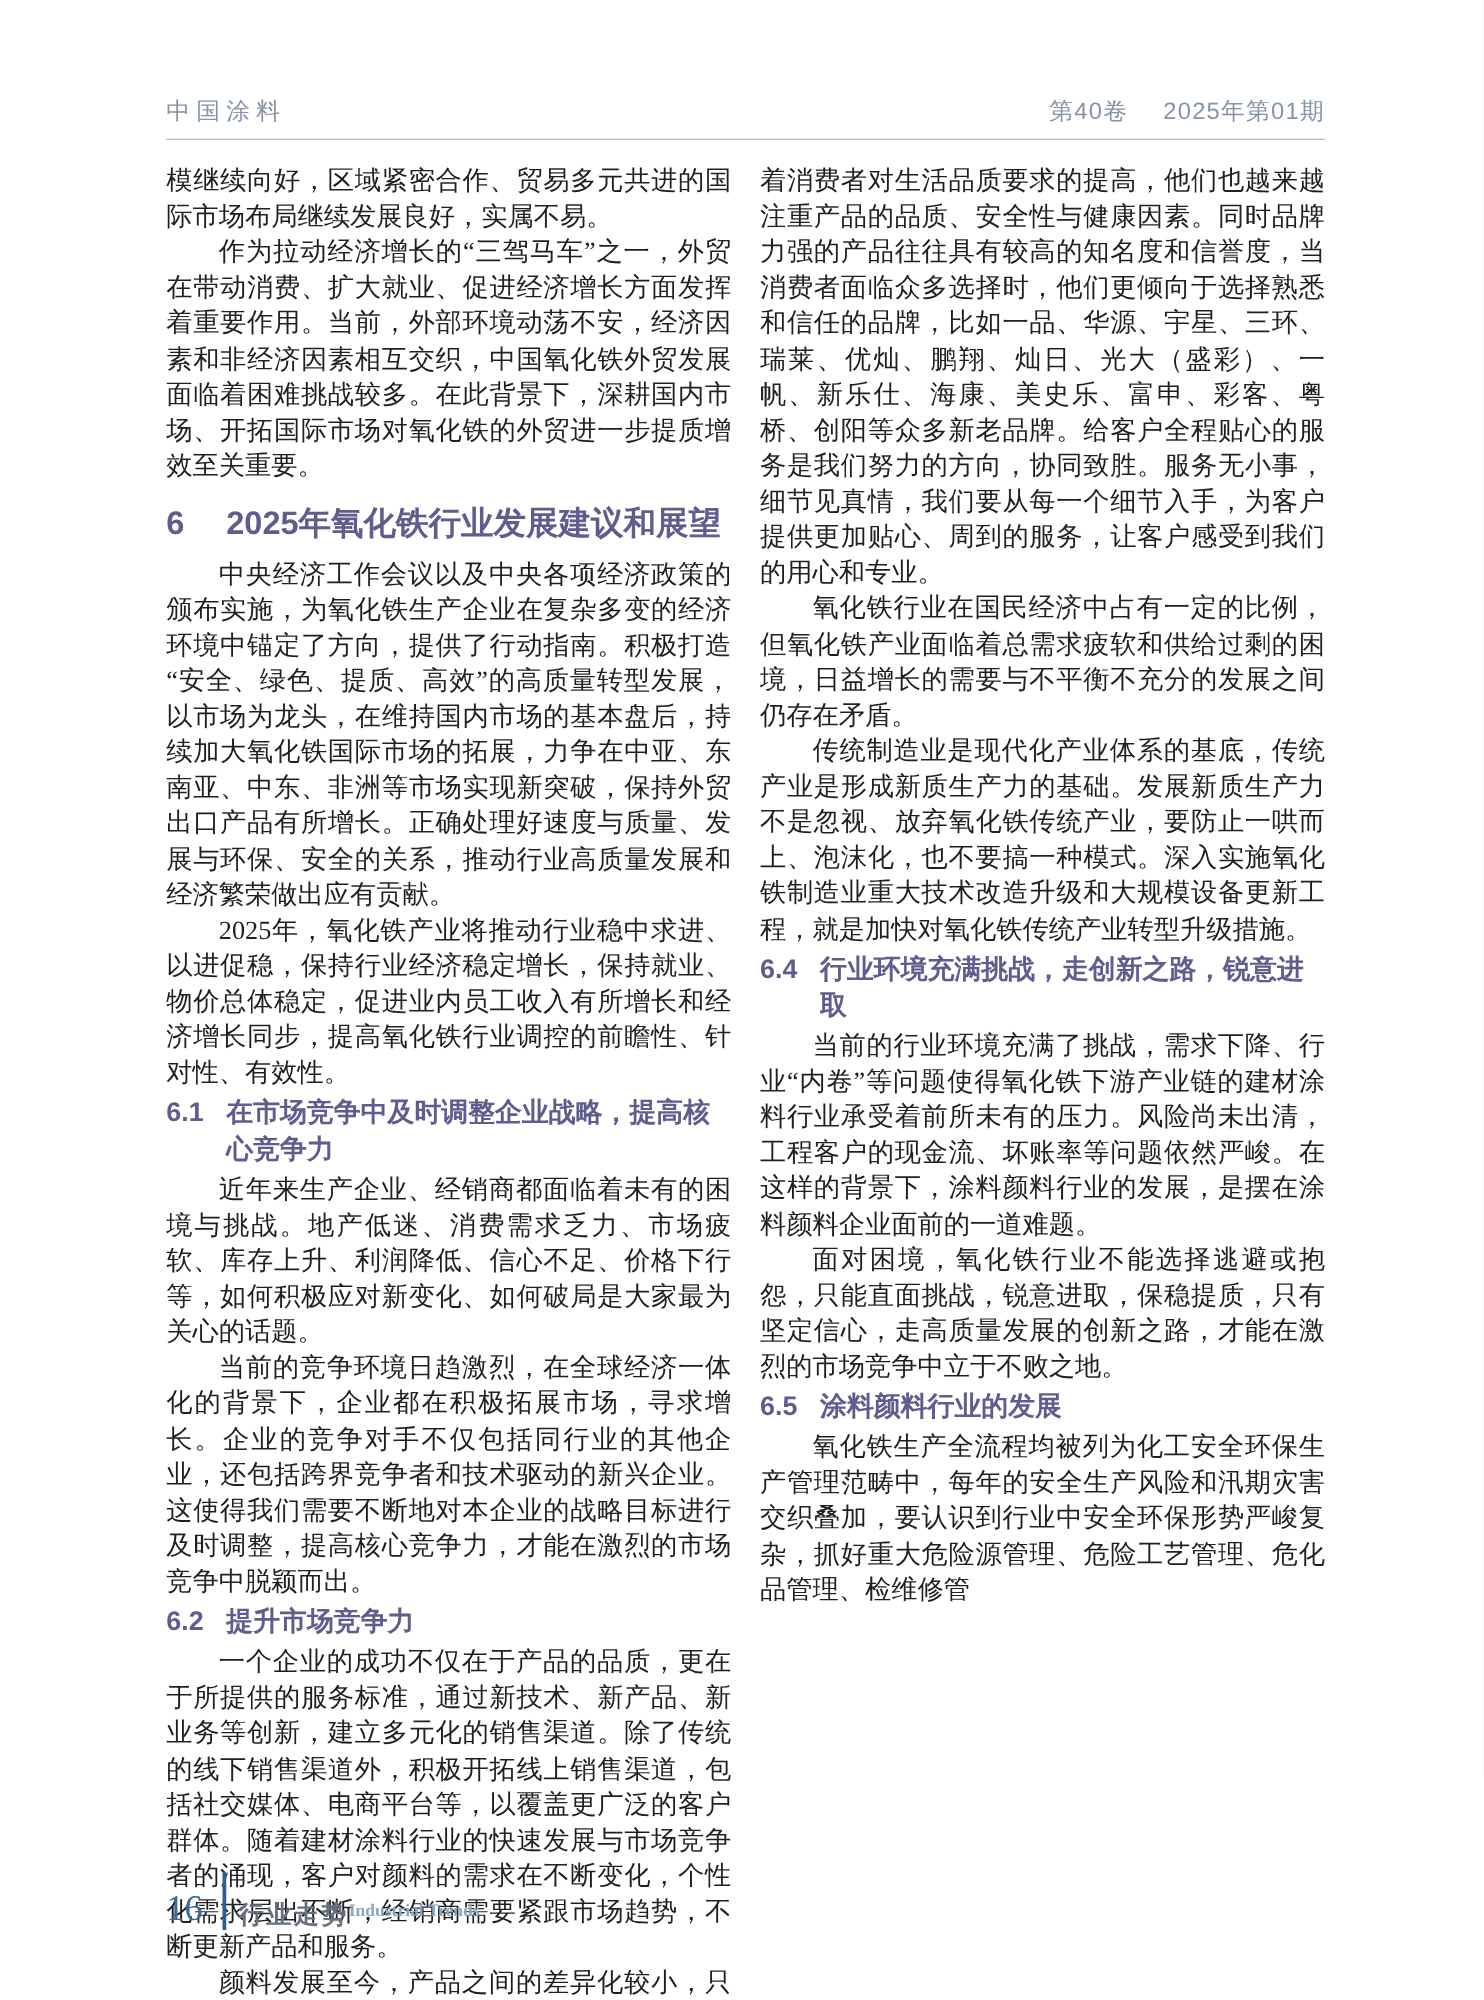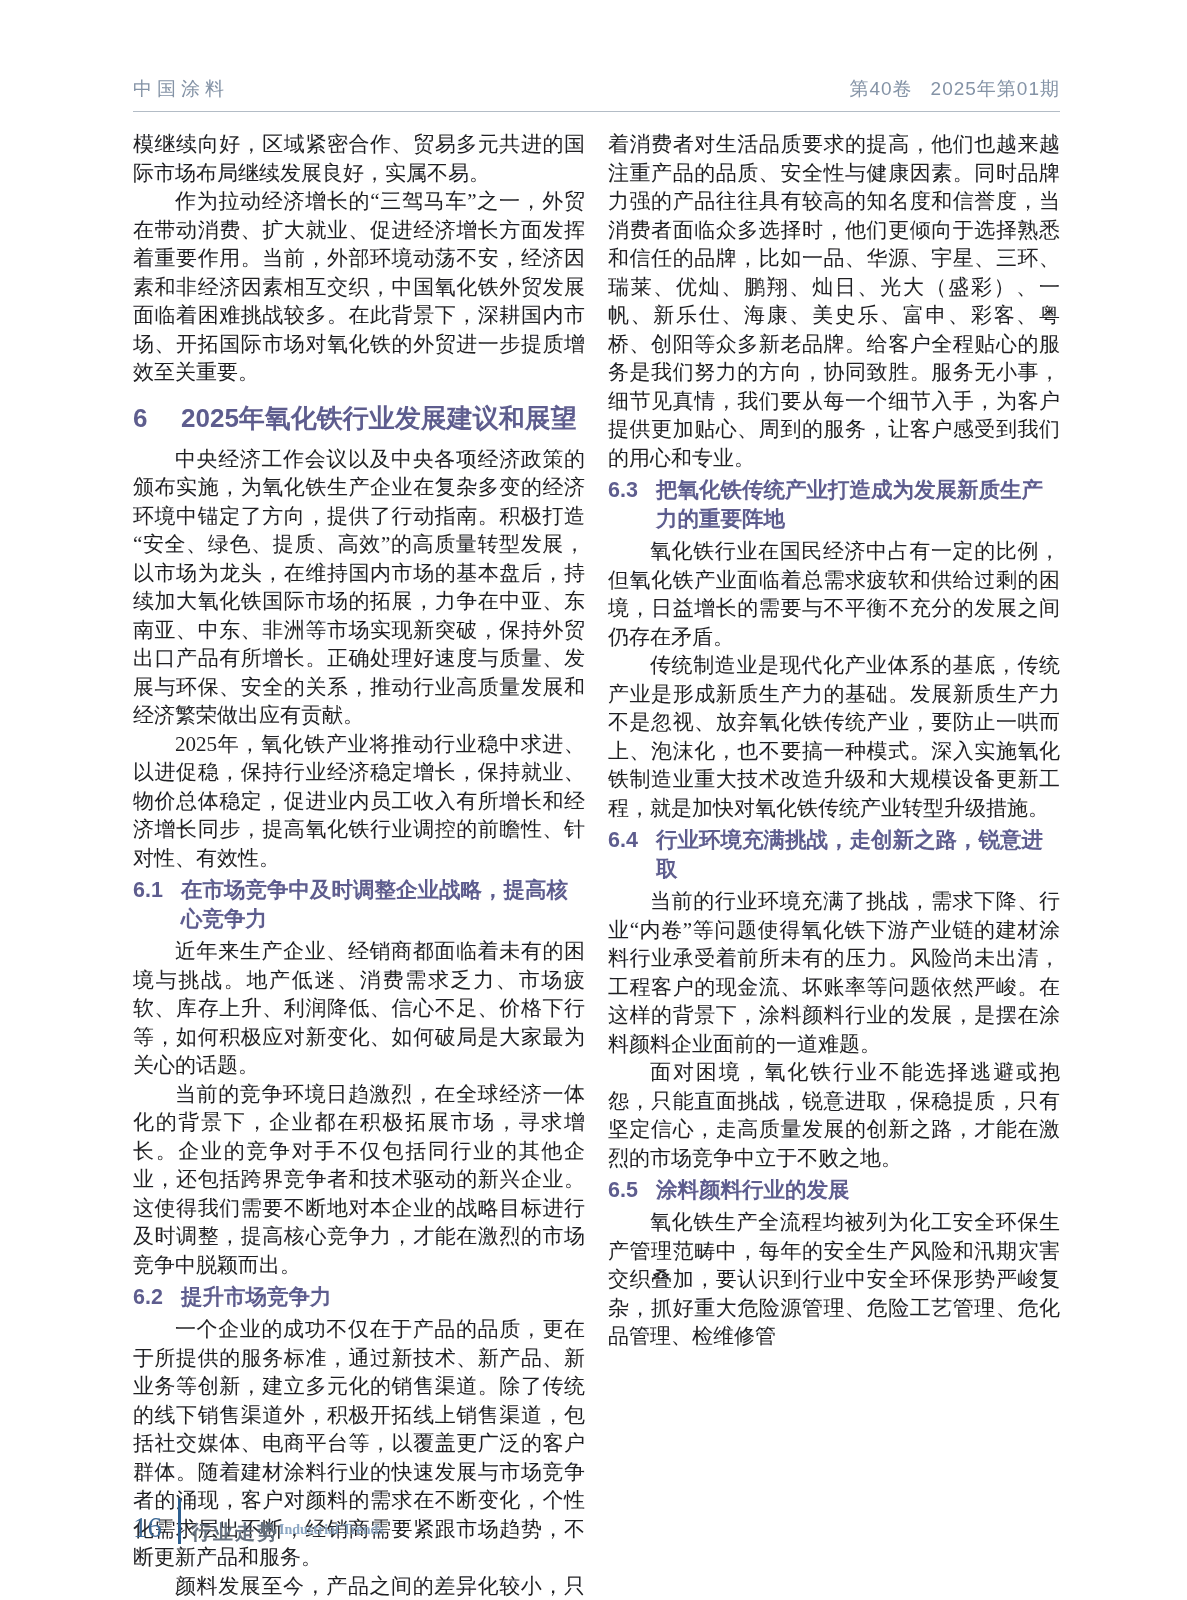--- a/index.html
+++ b/index.html
@@ -19,21 +19,21 @@
     width: 927px;
     display: flex;
     justify-content: space-between;
     padding-bottom: 9px;
     border-bottom: 1.5px solid #b3bcc6;
     font-family: "Liberation Sans", "DejaVu Sans", sans-serif;
     font-size: 19px;
     color: #8493a6;
   }
   .journal-title { letter-spacing: 5px; }
-  .issue-info { display: flex; gap: 18px; letter-spacing: 1px; }
+  .issue-info { display: flex; gap: 28px; letter-spacing: 1px; }
   
   .columns {
     position: absolute;
     top: 130px; left: 133px;
     width: 927px;
     display: flex;
     gap: 23px;
     font-family: "Liberation Serif", "DejaVu Serif", serif;
     font-size: 21px;
     line-height: 28.5px;
@@ -135,24 +135,20 @@
       <div class="h2">
         <span class="hnum">6.2</span>
         <span>提升市场竞争力</span>
       </div>
       <p class="para">一个企业的成功不仅在于产品的品质，更在于所提供的服务标准，通过新技术、新产品、新业务等创新，建立多元化的销售渠道。除了传统的线下销售渠道外，积极开拓线上销售渠道，包括社交媒体、电商平台等，以覆盖更广泛的客户群体。随着建材涂料行业的快速发展与市场竞争者的涌现，客户对颜料的需求在不断变化，个性化需求层出不断，经销商需要紧跟市场趋势，不断更新产品和服务。</p>
       <p class="para">颜料发展至今，产品之间的差异化较小，只有找到独特的卖点，才能满足消费者的个性化需求，而随</p>
     </div>
 
     <div class="col">
       <p class="para-cont">着消费者对生活品质要求的提高，他们也越来越注重产品的品质、安全性与健康因素。同时品牌力强的产品往往具有较高的知名度和信誉度，当消费者面临众多选择时，他们更倾向于选择熟悉和信任的品牌，比如一品、华源、宇星、三环、瑞莱、优灿、鹏翔、灿日、光大（盛彩）、一帆、新乐仕、海康、美史乐、富申、彩客、粤桥、创阳等众多新老品牌。给客户全程贴心的服务是我们努力的方向，协同致胜。服务无小事，细节见真情，我们要从每一个细节入手，为客户提供更加贴心、周到的服务，让客户感受到我们的用心和专业。</p>
-      <div class="h2">
-        <span class="hnum">6.3</span>
-        <span>把氧化铁传统产业打造成为发展新质生产力的重要阵地</span>
-      </div>
       <p class="para">氧化铁行业在国民经济中占有一定的比例，但氧化铁产业面临着总需求疲软和供给过剩的困境，日益增长的需要与不平衡不充分的发展之间仍存在矛盾。</p>
       <p class="para">传统制造业是现代化产业体系的基底，传统产业是形成新质生产力的基础。发展新质生产力不是忽视、放弃氧化铁传统产业，要防止一哄而上、泡沫化，也不要搞一种模式。深入实施氧化铁制造业重大技术改造升级和大规模设备更新工程，就是加快对氧化铁传统产业转型升级措施。</p>
       <div class="h2">
         <span class="hnum">6.4</span>
         <span>行业环境充满挑战，走创新之路，锐意进取</span>
       </div>
       <p class="para">当前的行业环境充满了挑战，需求下降、行业“内卷”等问题使得氧化铁下游产业链的建材涂料行业承受着前所未有的压力。风险尚未出清，工程客户的现金流、坏账率等问题依然严峻。在这样的背景下，涂料颜料行业的发展，是摆在涂料颜料企业面前的一道难题。</p>
       <p class="para">面对困境，氧化铁行业不能选择逃避或抱怨，只能直面挑战，锐意进取，保稳提质，只有坚定信心，走高质量发展的创新之路，才能在激烈的市场竞争中立于不败之地。</p>
       <div class="h2">
         <span class="hnum">6.5</span>

